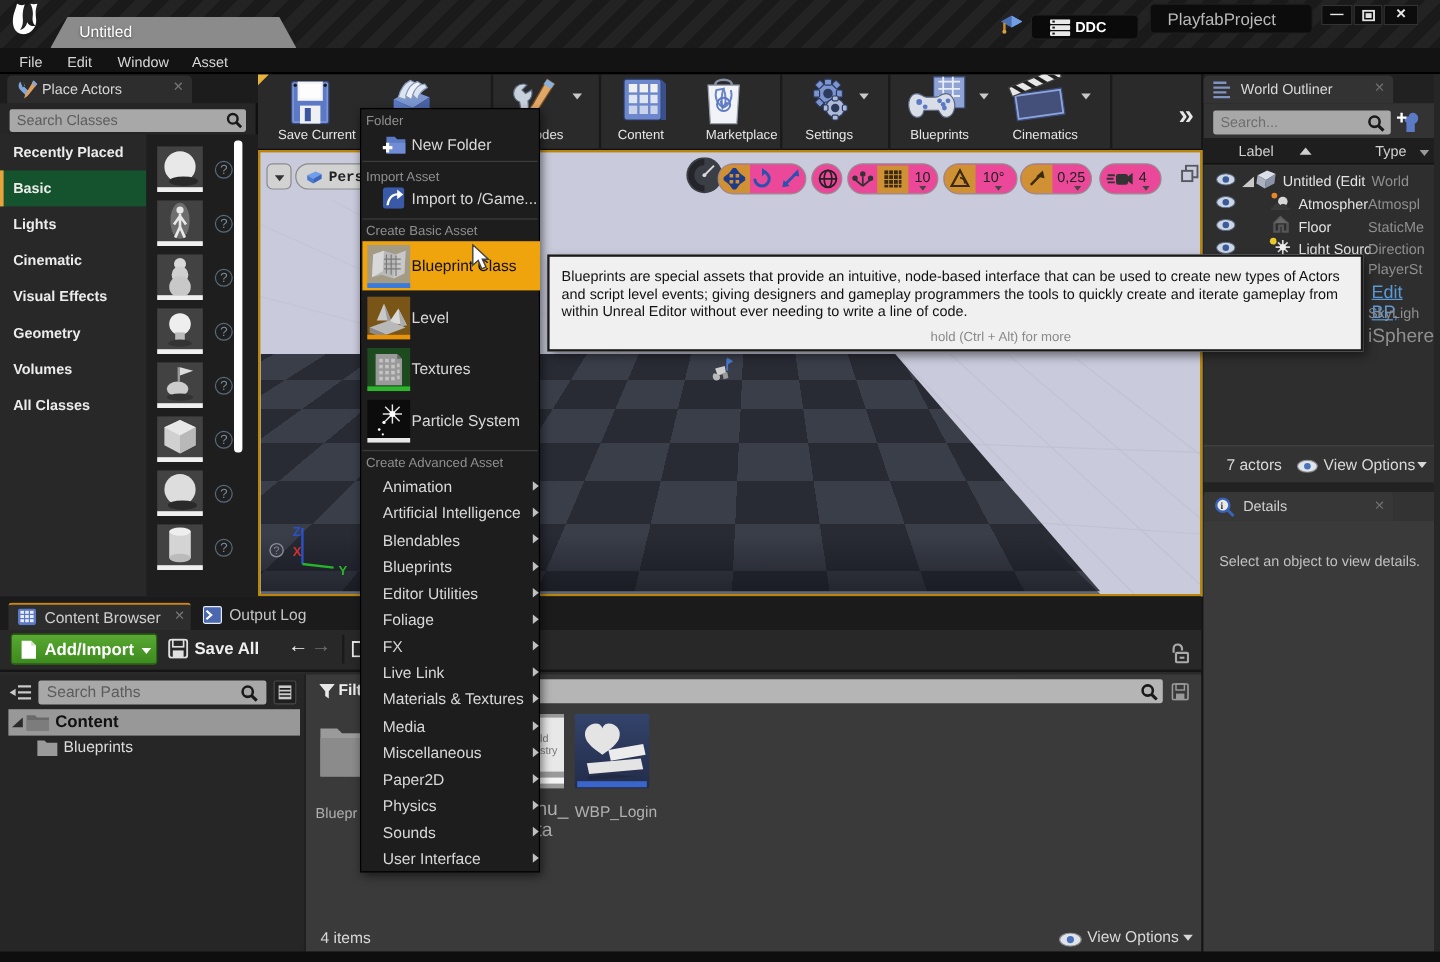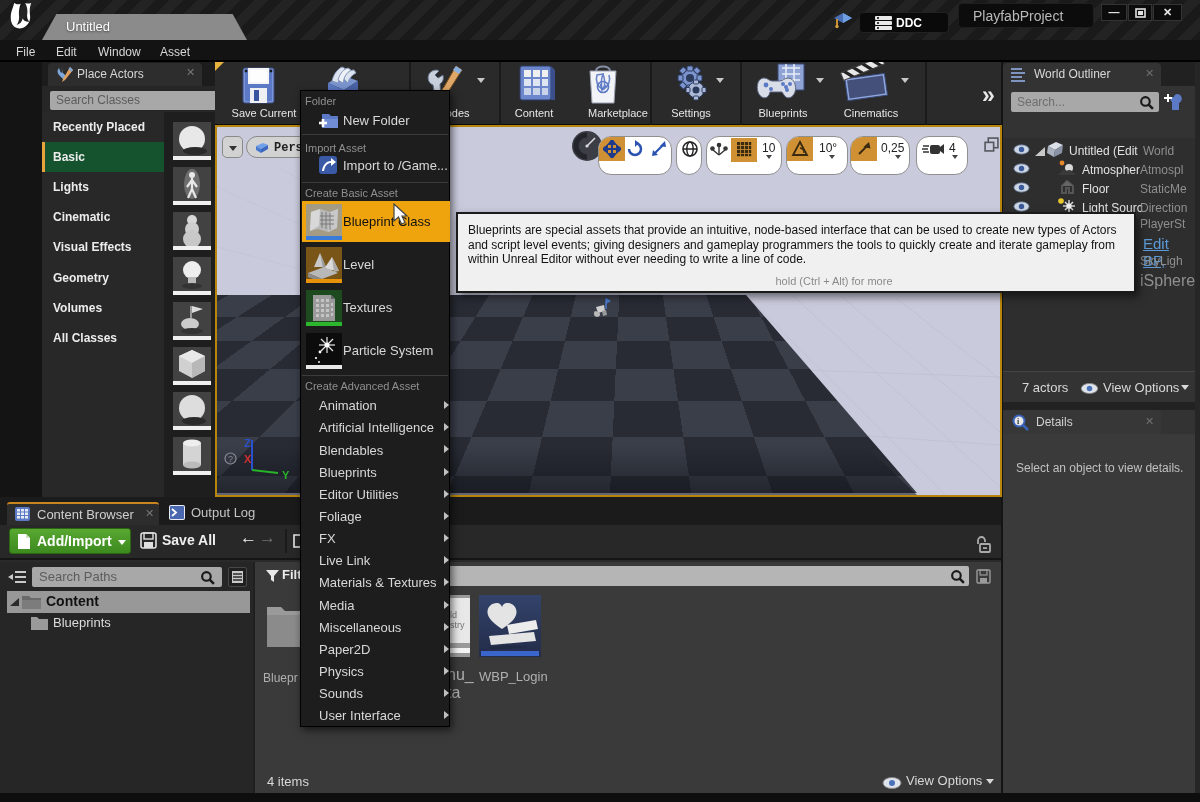--- a/index.html
+++ b/index.html
@@ -12,42 +12,42 @@
 #titlebar { left:0; top:0; width:1200px; height:40px;
   background:repeating-linear-gradient(135deg,#232323 0 10px,#1a1a1a 10px 20px); }
 #menubar { left:0; top:40px; width:1200px; height:22px; background:#131313; border-bottom:2px solid #000; }
 .menuitem { position:absolute; top:5px; color:#d8d8d8; font-size:12px; }
 #tab-untitled { position:absolute; left:42px; top:14px; width:205px; height:26px; background:#8b8b8b;
   border-radius:9px 9px 0 0; clip-path:polygon(0% 100%, 7% 0%, 93% 0%, 100% 100%); }
 .winbtn { position:absolute; top:4px; height:17px; background:#0c0c0c; border:1px solid #333; color:#e8e8e8;
   text-align:center; font-weight:bold; font-size:11px; line-height:15px; }
 
 
-#leftpanel { left:0; top:62px; width:215px; height:438px; background:#262626; border-right:2px solid #0f0f0f;margin-left:42px; }
+#leftpanel { left:0; top:62px; width:215px; height:438px; background:#262626; border-right:2px solid #0f0f0f; }
 #pa-tabrow { position:absolute; left:0; top:0; width:215px; height:24px; background:#1c1c1c; }
 #pa-tab { position:absolute; left:6px; top:1px; width:154px; height:23px; background:#2d2d2d; border-radius:4px 4px 0 0; }
 .searchbox { position:absolute; background:#a8a8a8; border-radius:2px; color:#5c5c5c; }
 #pa-cats { position:absolute; left:0; top:50px; width:122px; height:388px; background:#282828; }
 .pa-cat { position:absolute; left:0; width:122px; height:30px; color:#ececec; font-size:12px; font-weight:bold; line-height:30px; padding-left:11px; }
 #pa-thumbs { position:absolute; left:122px; top:50px; width:93px; height:388px; background:#1e1e1e; }
 .thumb { position:absolute; left:9px; width:38px; height:38px; background:#424242; }
 .thumb:after { content:""; position:absolute; left:0; bottom:0; width:38px; height:4px; background:#f0f0f0; }
 .qm { position:absolute; left:57px; width:15px; height:15px; border:1px solid #5a6a7a; border-radius:50%;
   color:#7a8a9a; font-size:11px; text-align:center; line-height:14px; }
 
 
 #toolbar { left:215px; top:62px; width:786px; height:63px; background:#2a2a2a; border-bottom:1px solid #0d0d0d; }
 .tool-label { position:absolute; color:#e6e6e6; font-size:11px; top:45px; text-align:center; }
 .tool-sep { position:absolute; top:0; width:2px; height:63px; background:#1a1a1a; }
 .ddown { position:absolute; width:0; height:0; border-left:4px solid transparent; border-right:4px solid transparent; border-top:5px solid #c8c8c8; }
 
 
 #viewport { left:215px; top:125px; width:787px; height:372px; background:#c9cadb; border:2px solid #b8860b; overflow:hidden; }
 .vbtn { position:absolute; background:#d2d2d2; border:1px solid #8a8a8a; border-radius:5px;font-family:Liberation Mono, monospace; }
-.pill { position:absolute; height:39px; background:#ffffff; border:1px solid #909090; border-radius:13px; top:9px; overflow:hidden; }
+.pill { position:absolute; height:26px; background:#ec4899; border:1px solid #909090; border-radius:13px; top:9px; overflow:hidden; }
 .pillseg-orange { position:absolute; top:0; height:24px; background:#cf9133; }
 
 
 #contentbrowser { left:0; top:497px; width:1001px; height:296px; background:#2a2a2a; }
 #cb-tabrow { position:absolute; left:0; top:0; width:1001px; height:28px; background:#1b1b1b; }
 #cb-toolbar { position:absolute; left:0; top:28px; width:1001px; height:35px; background:#282828; border-bottom:2px solid #151515; }
 #cb-left { position:absolute; left:0; top:65px; width:253px; height:231px; background:#262626; }
 #cb-right { position:absolute; left:255px; top:65px; width:746px; height:231px; background:#3a3a3a; }
 #bottombar { left:0; top:793px; width:1200px; height:9px; background:#0e0e0e; }
 
@@ -603,20 +603,26 @@
           <line x1="9" y1="9" x2="13" y2="13" stroke="#1a1a1a" stroke-width="2.4"></line>
         </svg>
     </div>
     <svg class="abs" style="left:161px;top:31px" width="20" height="18" viewBox="0 0 20 18">
         <path d="M10 4 C10 1 14 0 16 2 C19 4 18 9 15 10 L15 17 L8 17 L8 9 C6 8 6 5 8 4 Z" fill="#5b79c4"></path>
         <g stroke="#fff" stroke-width="2">
           <line x1="4" y1="1" x2="4" y2="9"></line>
           <line x1="0" y1="5" x2="8" y2="5"></line>
         </g>
       </svg>
+    <div class="abs" style="left:0;top:53px;width:192px;height:22px;background:#1e1e1e;border-bottom:1px solid #0f0f0f">
+      <span class="abs" style="left:29px;top:4px;color:#d0d0d0;font-size:12px">Label</span>
+      <div class="abs" style="left:80px;top:8px;width:0;height:0;border-left:5px solid transparent;border-right:5px solid transparent;border-bottom:6px solid #cfcfcf"></div>
+      <span class="abs" style="left:143px;top:4px;color:#d0d0d0;font-size:12px">Type</span>
+      <div class="ddown" style="left:180px;top:10px;border-top-color:#999"></div>
+    </div>
     <div class="abs" id="wo-rows" style="left:0;top:76px;width:192px;height:233px;background:#2e2e2e">
       <svg class="abs eye" style="left:10px;top:6px" width="17" height="11" viewBox="0 0 20 12">
           <ellipse cx="10" cy="6" rx="9" ry="5.5" fill="#cdd6e4" stroke="#5a6a85"></ellipse>
           <circle cx="10" cy="6" r="3.2" fill="#3a5a9a"></circle>
         </svg>
       <svg class="abs" style="left:32px;top:9px" width="10" height="9" viewBox="0 0 9 8">
           <polygon points="0,8 9,8 9,0" fill="#c9c9c9"></polygon>
         </svg>
       <svg class="abs" style="left:42px;top:3px" width="20" height="17" viewBox="0 0 20 17">
           <polygon points="3,5 11,1 18,4 10,9" fill="#dadfe8"></polygon>

